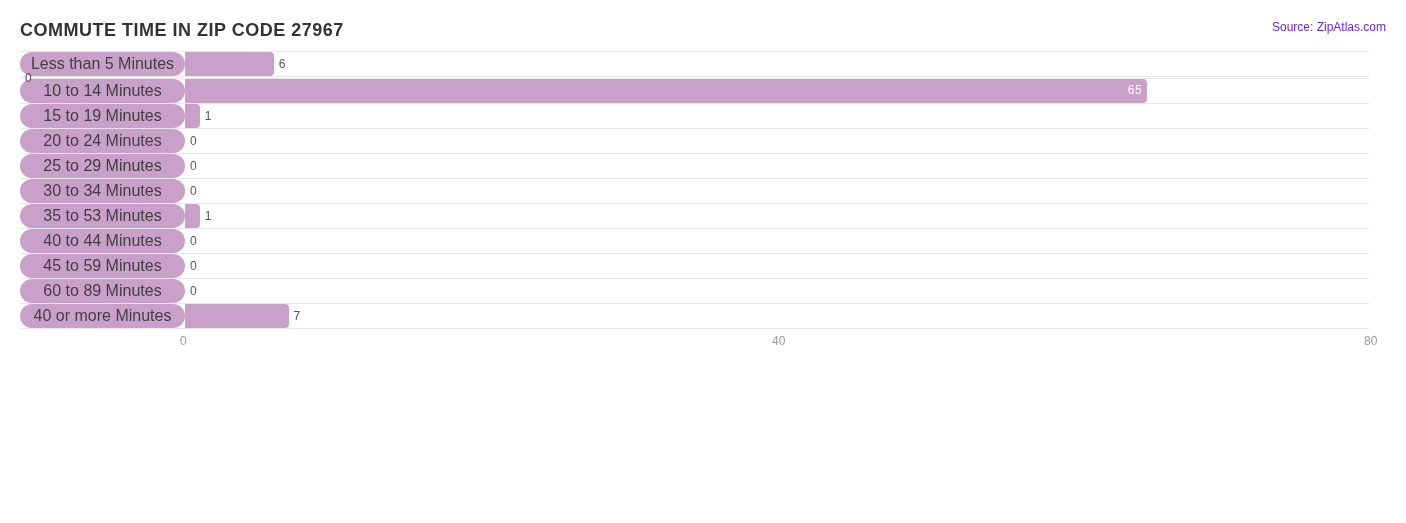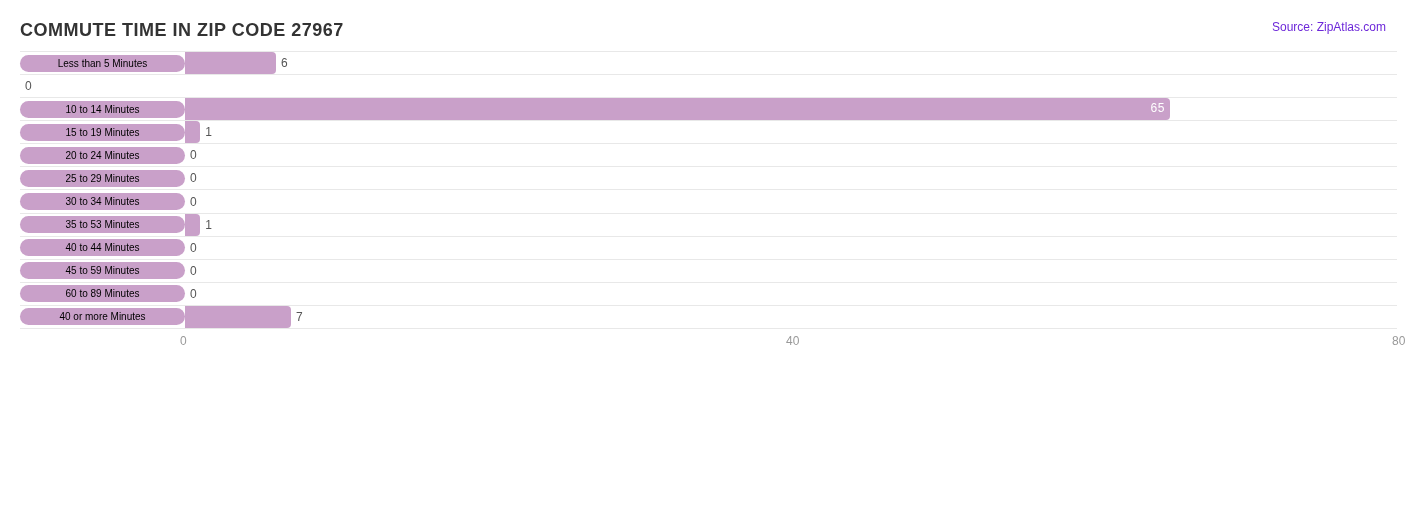--- a/index.html
+++ b/index.html
@@ -6,21 +6,21 @@
     body {
       font-family: Arial, sans-serif;
       background: #fff;
       width: 1406px;
       height: 523px;
       overflow: hidden;
     }
     .chart-container {
       width: 1406px;
       height: 428px;
-      padding: 20px 9px 50px 20px;
+      padding: 20px 37px 50px 20px;
       position: relative;
     }
     .chart-title {
       font-size: 18px;
       font-weight: bold;
       color: #333;
       margin-bottom: 5px;
       letter-spacing: 0.5px;
     }
     .chart-source {
@@ -42,22 +42,22 @@
       height: 37px;
       border-bottom: 1px solid #e8e8e8;
       position: relative;
     }
     .bar-row:first-child {
       border-top: 1px solid #e8e8e8;
     }
     .bar-label {
       width: 165px;
       min-width: 165px;
-      font-size: 10px;
-      color: #000000;
+      font-size: 16px;
+      color: #404040;
       background: #c9a0c9;
       border-radius: 12px;
       padding: 3px 10px;
       text-align: center;
       z-index: 2;
       position: relative;
       white-space: nowrap;
     }
     .bar-track {
       flex: 1;

